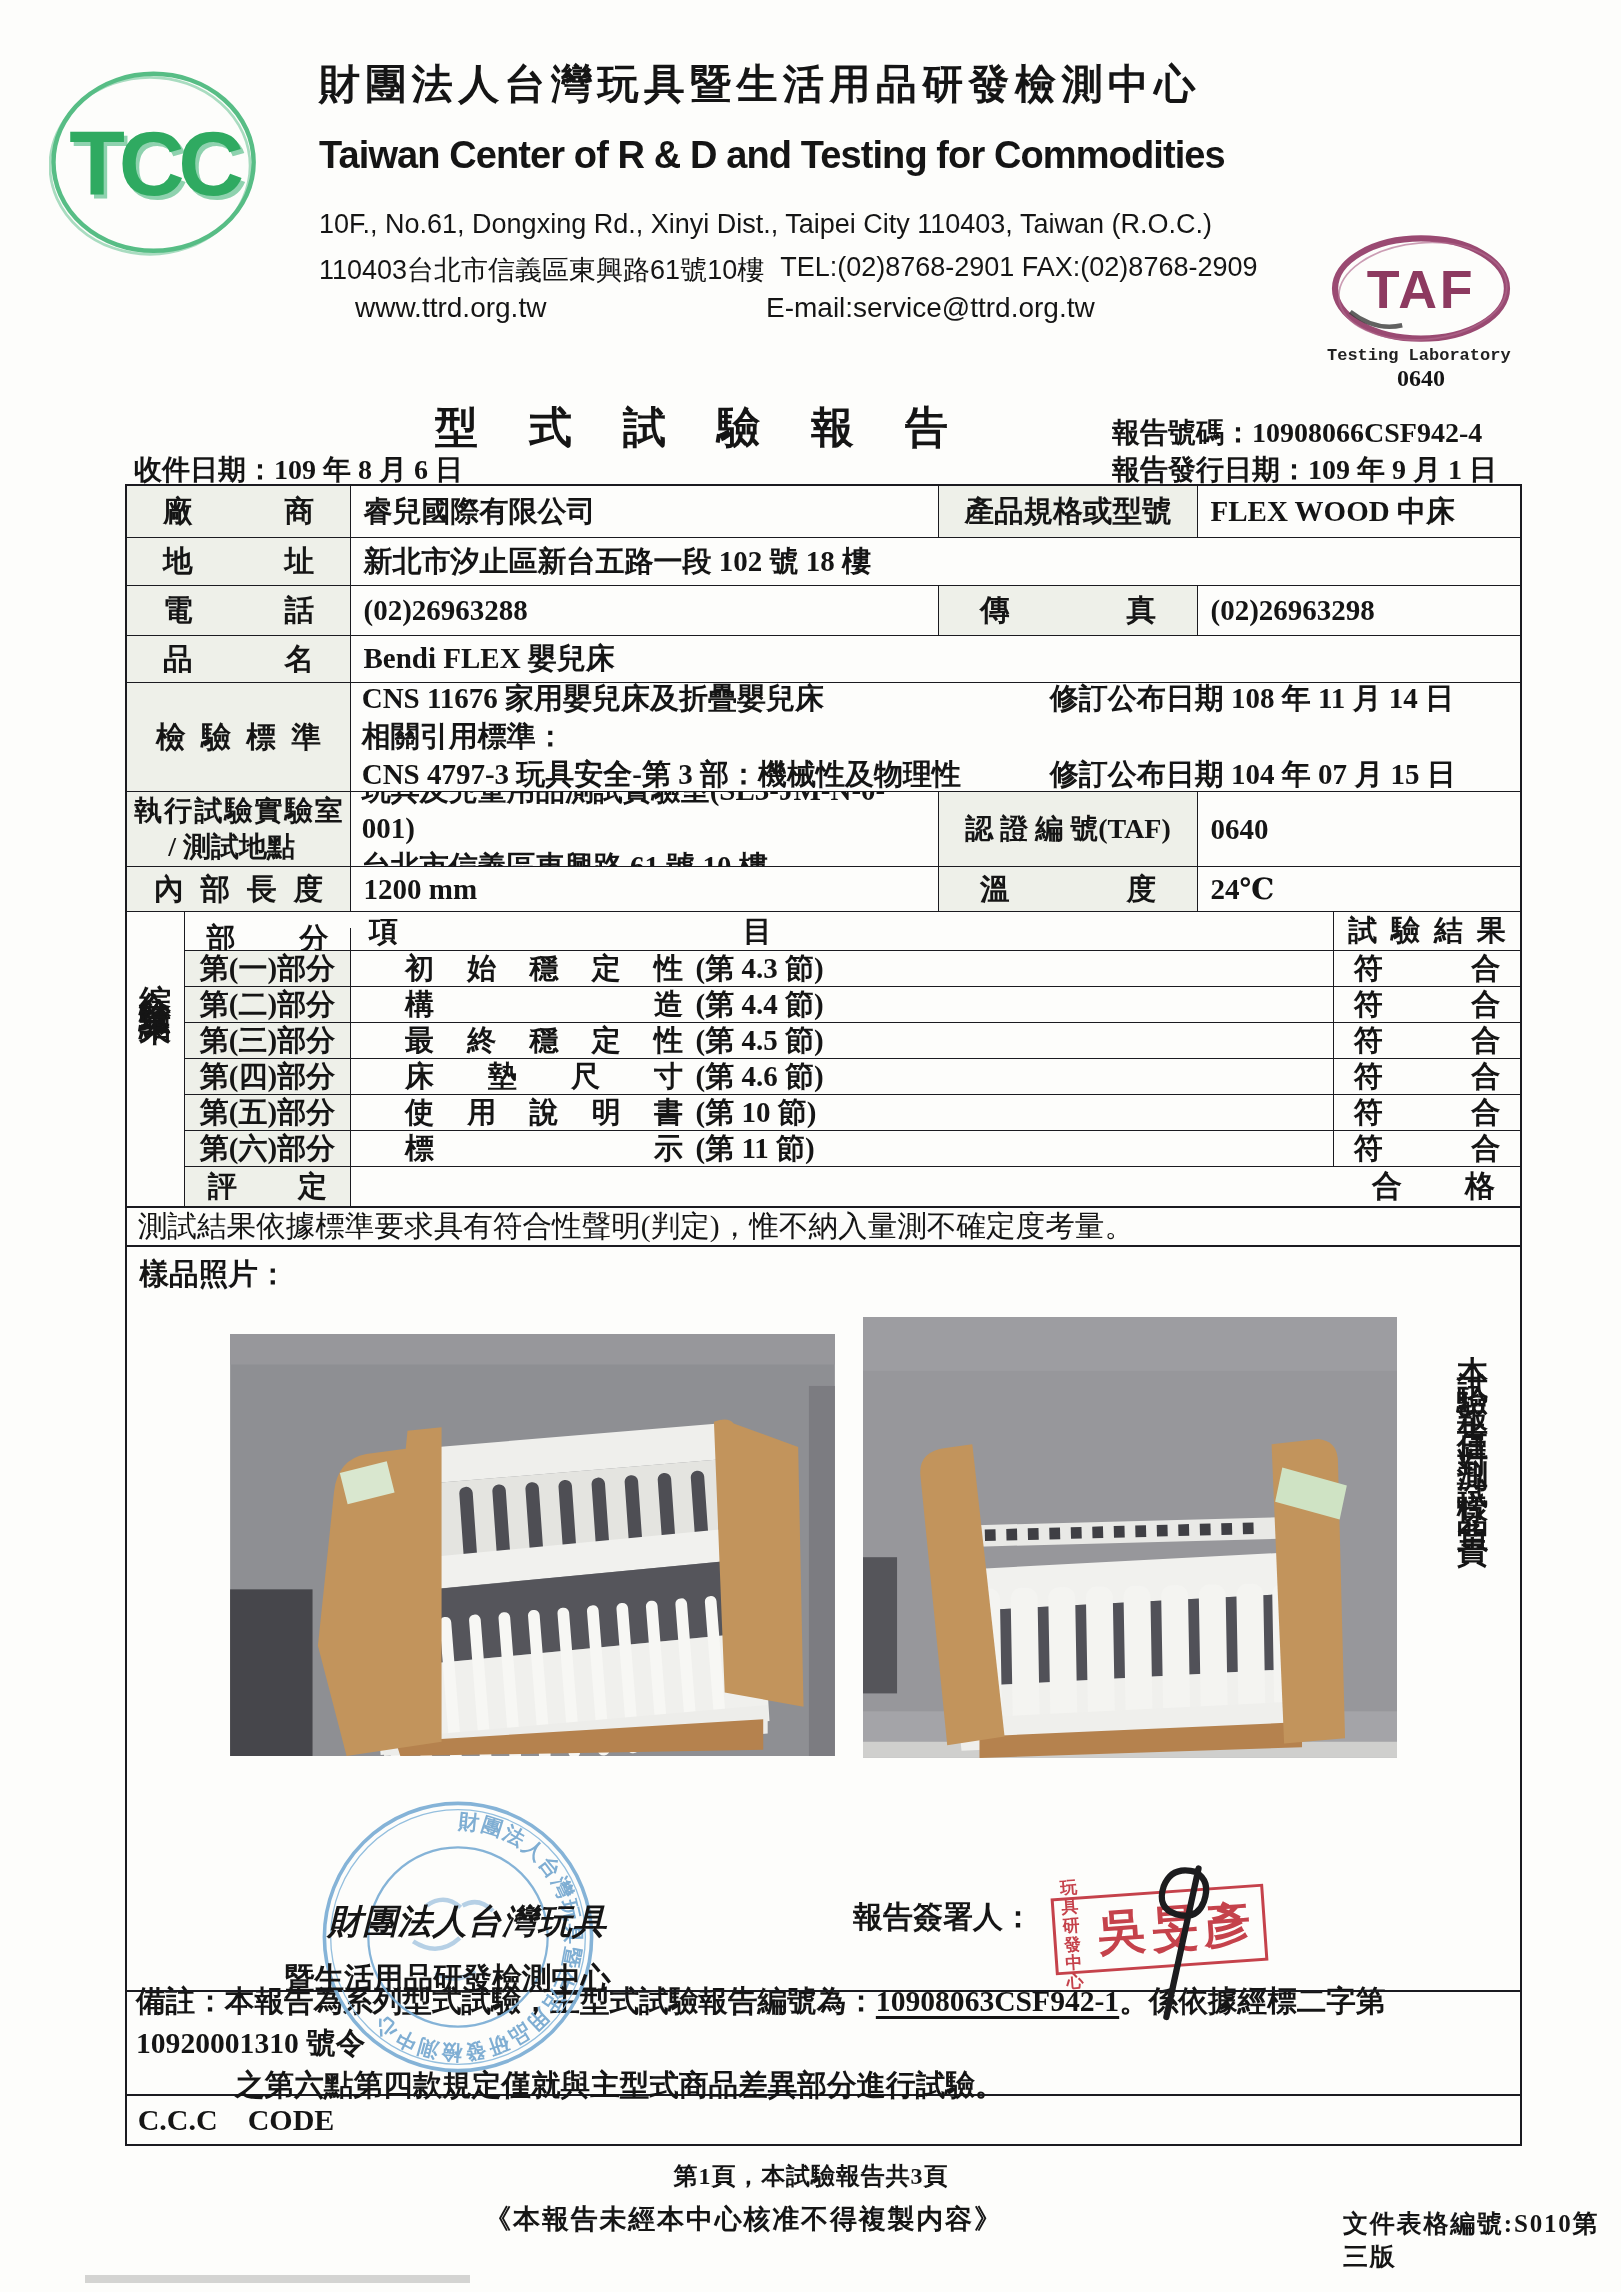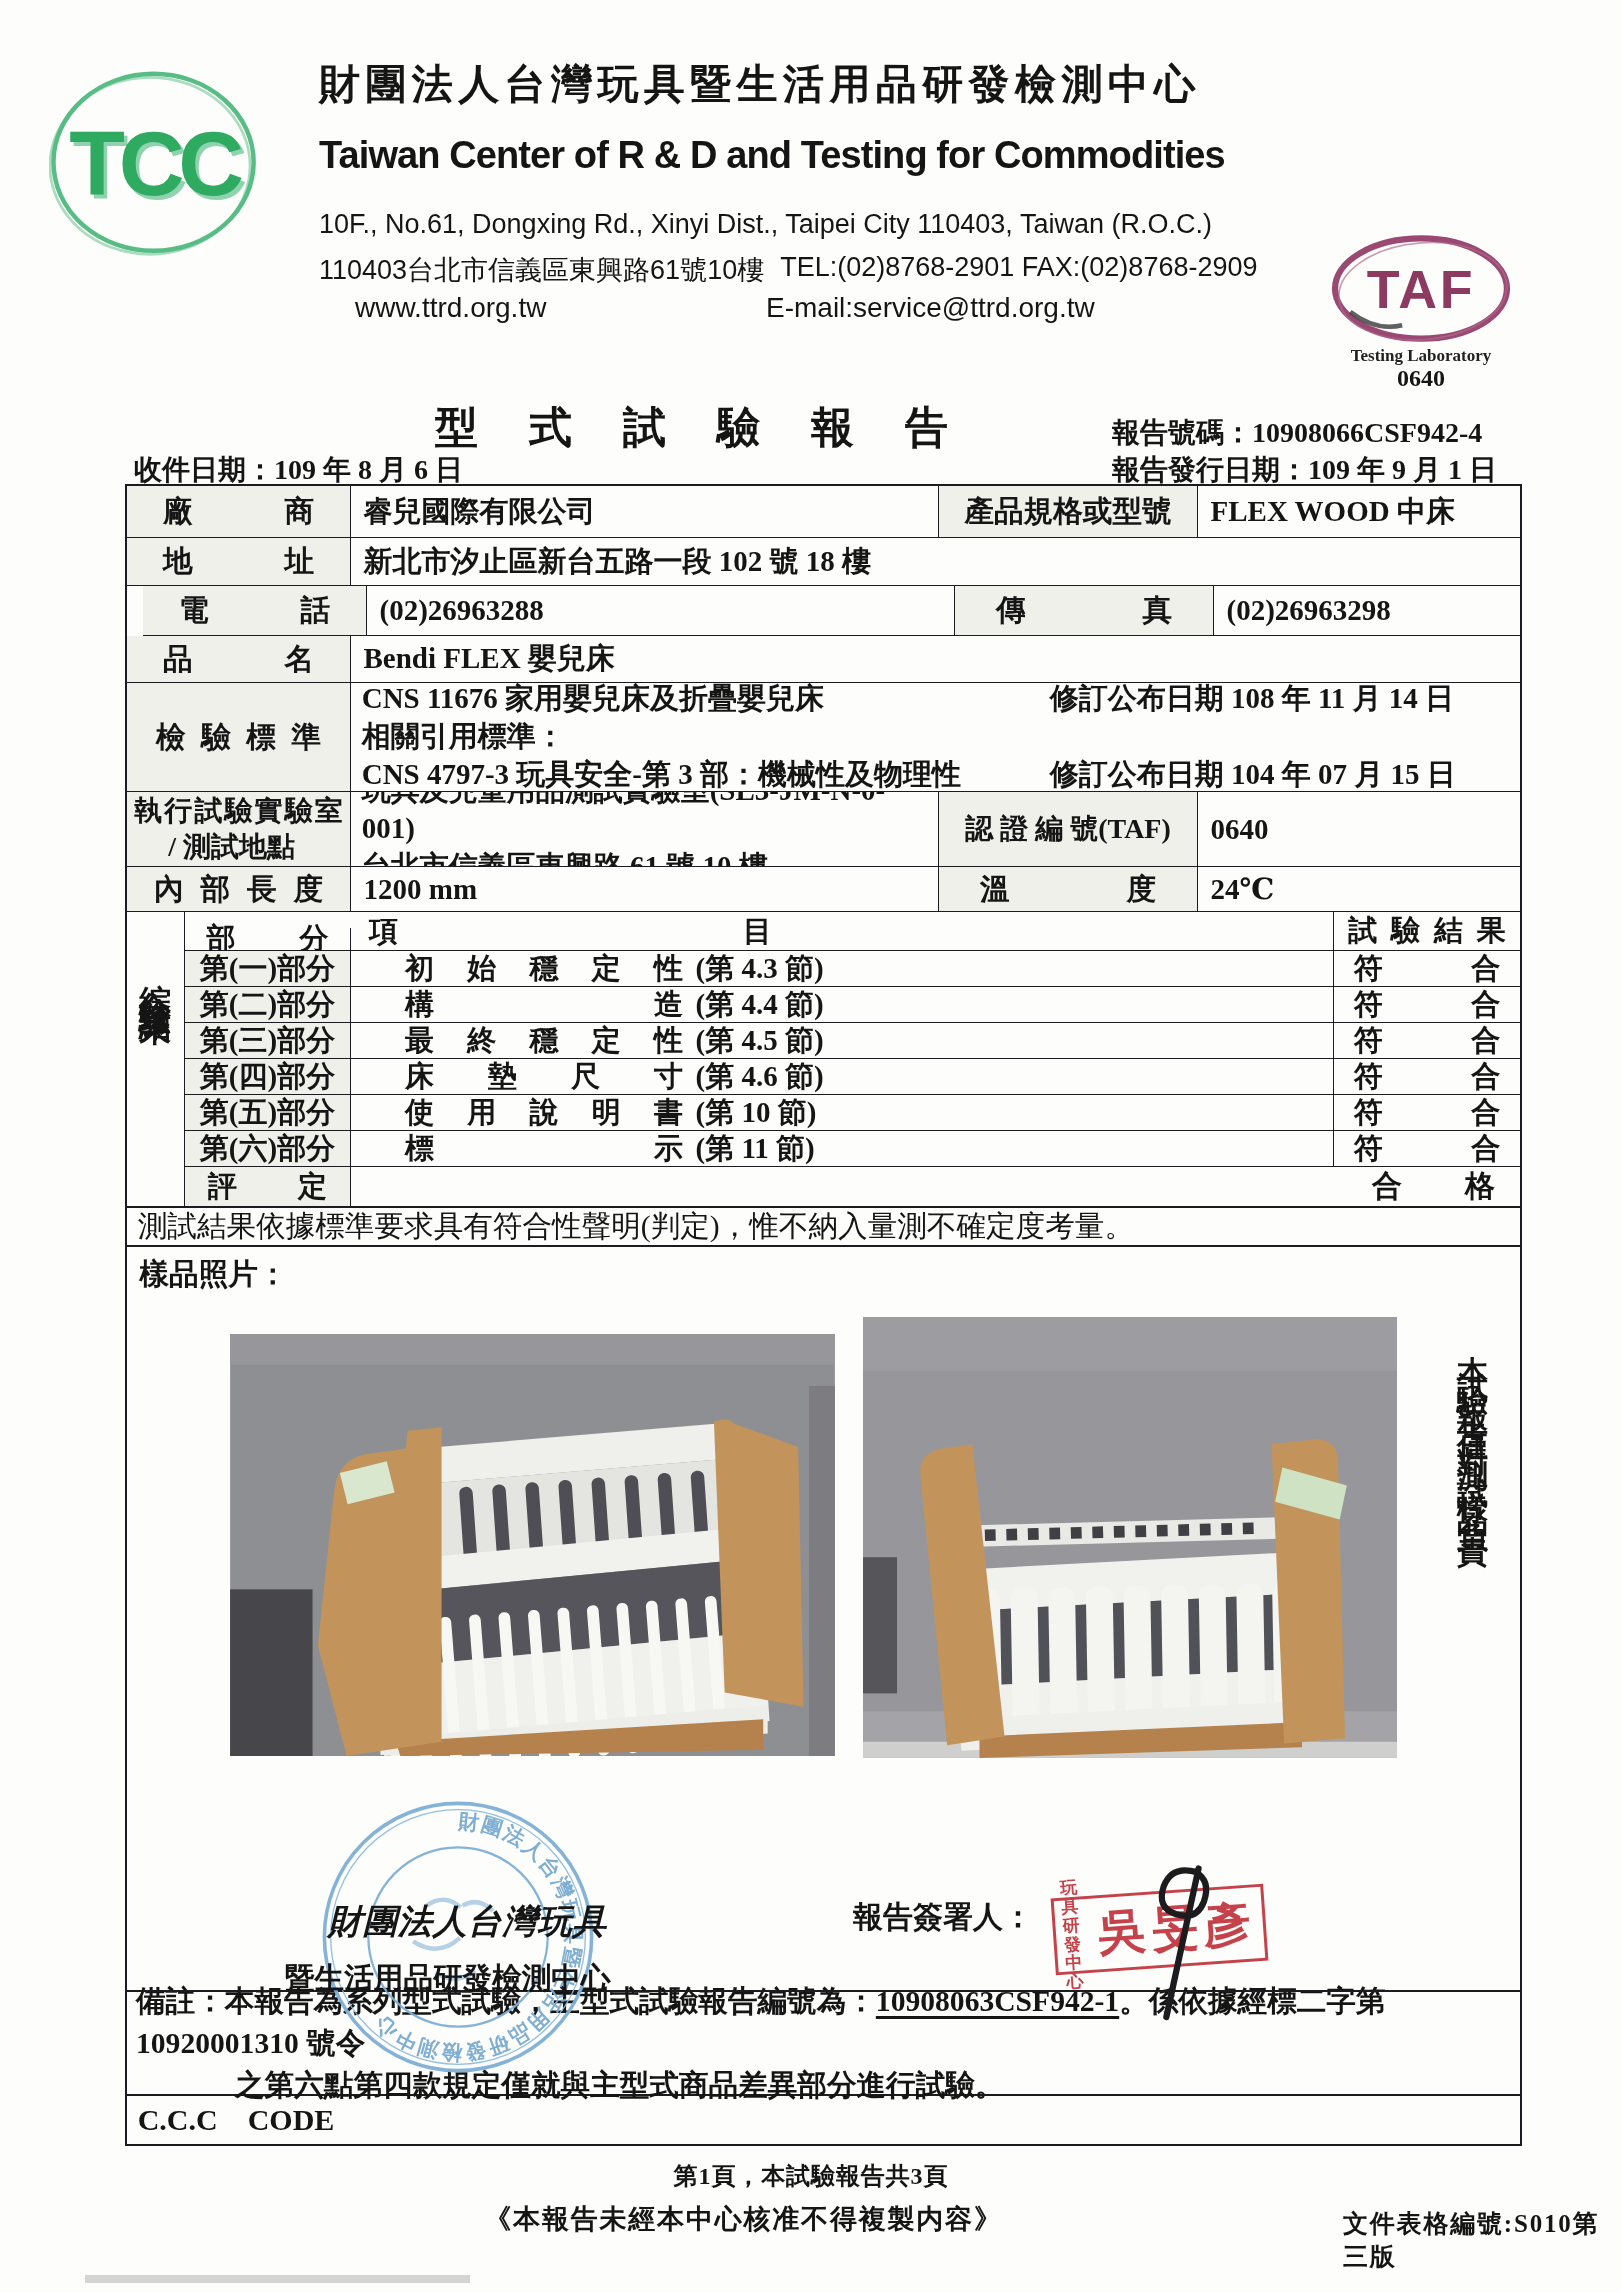--- a/index.html
+++ b/index.html
@@ -6,21 +6,21 @@
   .page{position:relative;width:1622px;height:2293px;background:#fdfdfb;overflow:hidden;
         font-family:"Liberation Serif","DejaVu Serif",serif;color:#151515;}
   .abs{position:absolute;}
   
   .org-zh{left:319px;top:57px;font-size:41px;font-weight:700;letter-spacing:5.4px;}
   .org-en{left:319px;top:134px;font-size:38px;font-weight:700;font-family:"Liberation Sans",sans-serif;letter-spacing:-0.9px;}
   .addr-en{left:319px;top:209px;font-size:27px;font-family:"Liberation Sans",sans-serif;}
   .addr-zh-line{left:319px;top:252px;font-size:27px;display:flex;gap:16px;font-family:"Liberation Sans",sans-serif;}
   .web{left:355px;top:292px;font-size:28px;font-family:"Liberation Sans",sans-serif;}
   .email{left:766px;top:292px;font-size:28px;font-family:"Liberation Sans",sans-serif;}
-  .taf-caption{left:1327px;top:346px;width:188px;text-align:center;font-size:17px;font-weight:700;font-family:Liberation Serif, serif;color:#222;}
+  .taf-caption{left:1327px;top:346px;width:188px;font-size:17px;font-weight:700;font-family:Liberation Mono, monospace;color:#222;}
   .taf-number{left:1327px;top:365px;width:188px;text-align:center;font-size:24px;font-weight:700;}
   
   .doc-title{left:435px;top:399px;font-size:43px;font-weight:700;letter-spacing:51px;white-space:nowrap;}
   .report-no{left:1112px;top:414px;font-size:28px;font-weight:700;white-space:nowrap;}
   .receive-date{left:134px;top:451px;font-size:28px;font-weight:700;}
   .issue-date{left:1112px;top:451px;font-size:28px;font-weight:700;}
   
   .doc-table{left:125px;top:484px;width:1397px;height:1662px;border:2.7px solid #1b1b20;box-sizing:border-box;
              display:flex;flex-direction:column;}
   .row{display:flex;border-bottom:1.8px solid #1b1b20;box-sizing:border-box;flex:none;}
@@ -130,21 +130,21 @@
       <div class="cell last val">FLEX WOOD 中床</div>
     </div>
 
     <div class="row" style="height:48px;">
       <div class="cell c-label shade">
           <span class="jlabel fs33">地址</span>
         </div>
       <div class="cell last val">新北市汐止區新台五路一段 102 號 18 樓</div>
     </div>
 
-    <div class="row" style="height:50px;margin-left:16px;">
+    <div class="row" style="height:50px;">
       <div class="cell c-label shade">
           <span class="jlabel fs33">電話</span>
         </div>
       <div class="cell c-val val">(02)26963288</div>
       <div class="cell c-label2 shade">
           <span class="jlabel fs33" style="padding:0 41px;">傳真</span>
         </div>
       <div class="cell last val">(02)26963298</div>
     </div>
 

